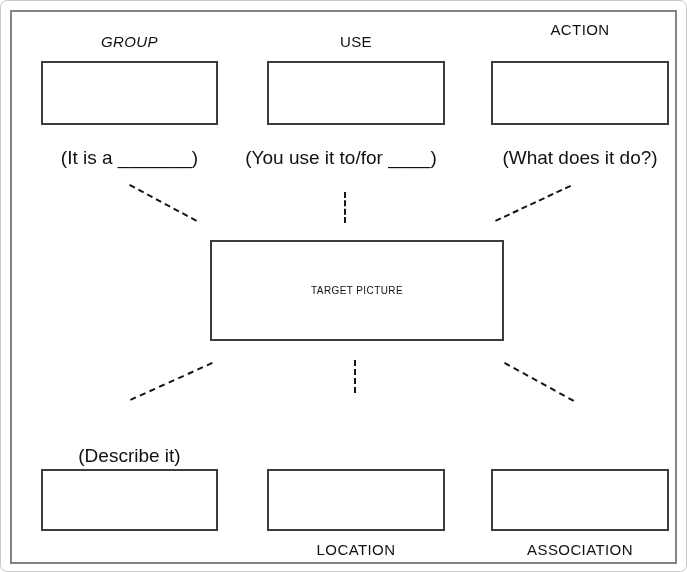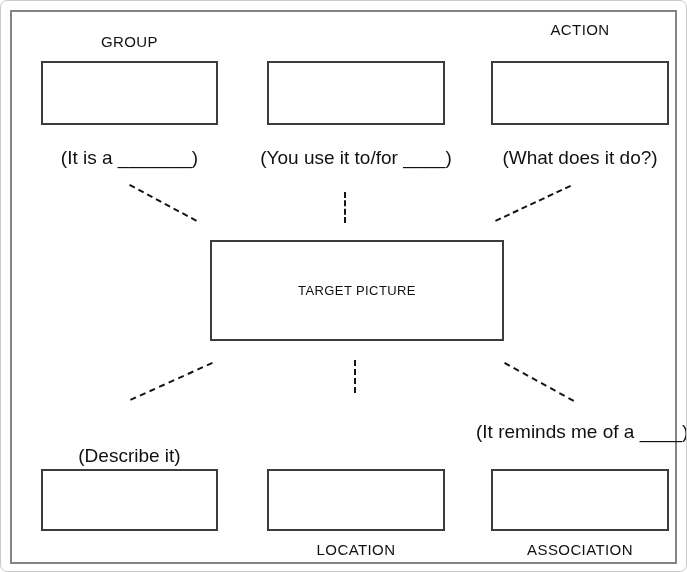--- a/index.html
+++ b/index.html
@@ -47,65 +47,65 @@
   }
   .center-box {
     position: absolute;
     left: 198px; top: 228px;
     width: 294px; height: 101px;
     border: 2px solid var(--box-border, #3c3c3c);
     box-sizing: border-box;
     display: flex;
     align-items: center;
     justify-content: center;
-    font-size: 13px;
+    font-size: 10px;
     letter-spacing: 0.4px;
   }
   .dash-line {
     position: absolute;
     border-top: 2px dashed var(--line, #151515);
     transform-origin: 0 0;
   }
   .dash-line-v {
     position: absolute;
     width: 0;
     border-left: 2px dashed var(--line, #151515);
   }
 </style>
 </head>
 <body>
 
 <div class="page" style="--bg: #ffffff; --text: #111111; --line: #151515; --box-border: #3c3c3c; --frame-border: #848484; --outer-border: #c9c9c9;">
   <div class="frame">
 
-    <div class="node-label" style="left:29px; width:177px; top:21px;">GROUP</div>
+    <div class="node-label" style="left:29px; width:177px; top:21px;font-style:italic;">GROUP</div>
+    <div class="node-label" style="left:255px; width:178px; top:21px;">USE</div>
     <div class="node-label" style="left:479px; width:178px; top:9px;">ACTION</div>
 
     <div class="node-box" style="left:29px; top:49px; width:177px; height:64px;"></div>
     <div class="node-box" style="left:255px; top:49px; width:178px; height:64px;"></div>
     <div class="node-box" style="left:479px; top:49px; width:178px; height:64px;"></div>
 
     <div class="node-prompt" style="left:14px; width:207px; top:137px;">(It is a _______)</div>
-    <div class="node-prompt" style="left:240px; width:208px; top:137px;">(You use it to/for ____)</div>
+    <div class="node-prompt" style="left:225px; width:208px; top:137px;">(You use it to/for ____)</div>
     <div class="node-prompt" style="left:464px; width:208px; top:137px;">(What does it do?)</div>
 
     <div class="dash-line" style="left:118px; top:172px; width:76px; transform:rotate(28.2deg);"></div>
     <div class="dash-line-v" style="left:332px; top:180px; height:31px;"></div>
     <div class="dash-line" style="left:483px; top:208px; width:83px; transform:rotate(-25deg);"></div>
 
     <div class="center-box">
       <span>TARGET PICTURE</span>
     </div>
 
     <div class="dash-line" style="left:118px; top:387px; width:90px; transform:rotate(-24.3deg);"></div>
     <div class="dash-line-v" style="left:342px; top:348px; height:33px;"></div>
     <div class="dash-line" style="left:493px; top:350px; width:79px; transform:rotate(28.8deg);"></div>
 
     <div class="node-prompt" style="left:14px; width:207px; top:435px;">(Describe it)</div>
-    <div class="node-prompt" style="left:464px; width:208px; top:411px;">(It reminds me of a ____)</div>
 
     <div class="node-box" style="left:29px; top:457px; width:177px; height:62px;"></div>
     <div class="node-box" style="left:255px; top:457px; width:178px; height:62px;"></div>
     <div class="node-box" style="left:479px; top:457px; width:178px; height:62px;"></div>
 
     <div class="node-label" style="left:255px; width:178px; top:529px;">LOCATION</div>
     <div class="node-label" style="left:479px; width:178px; top:529px;">ASSOCIATION</div>
 
   </div>
 </div>

